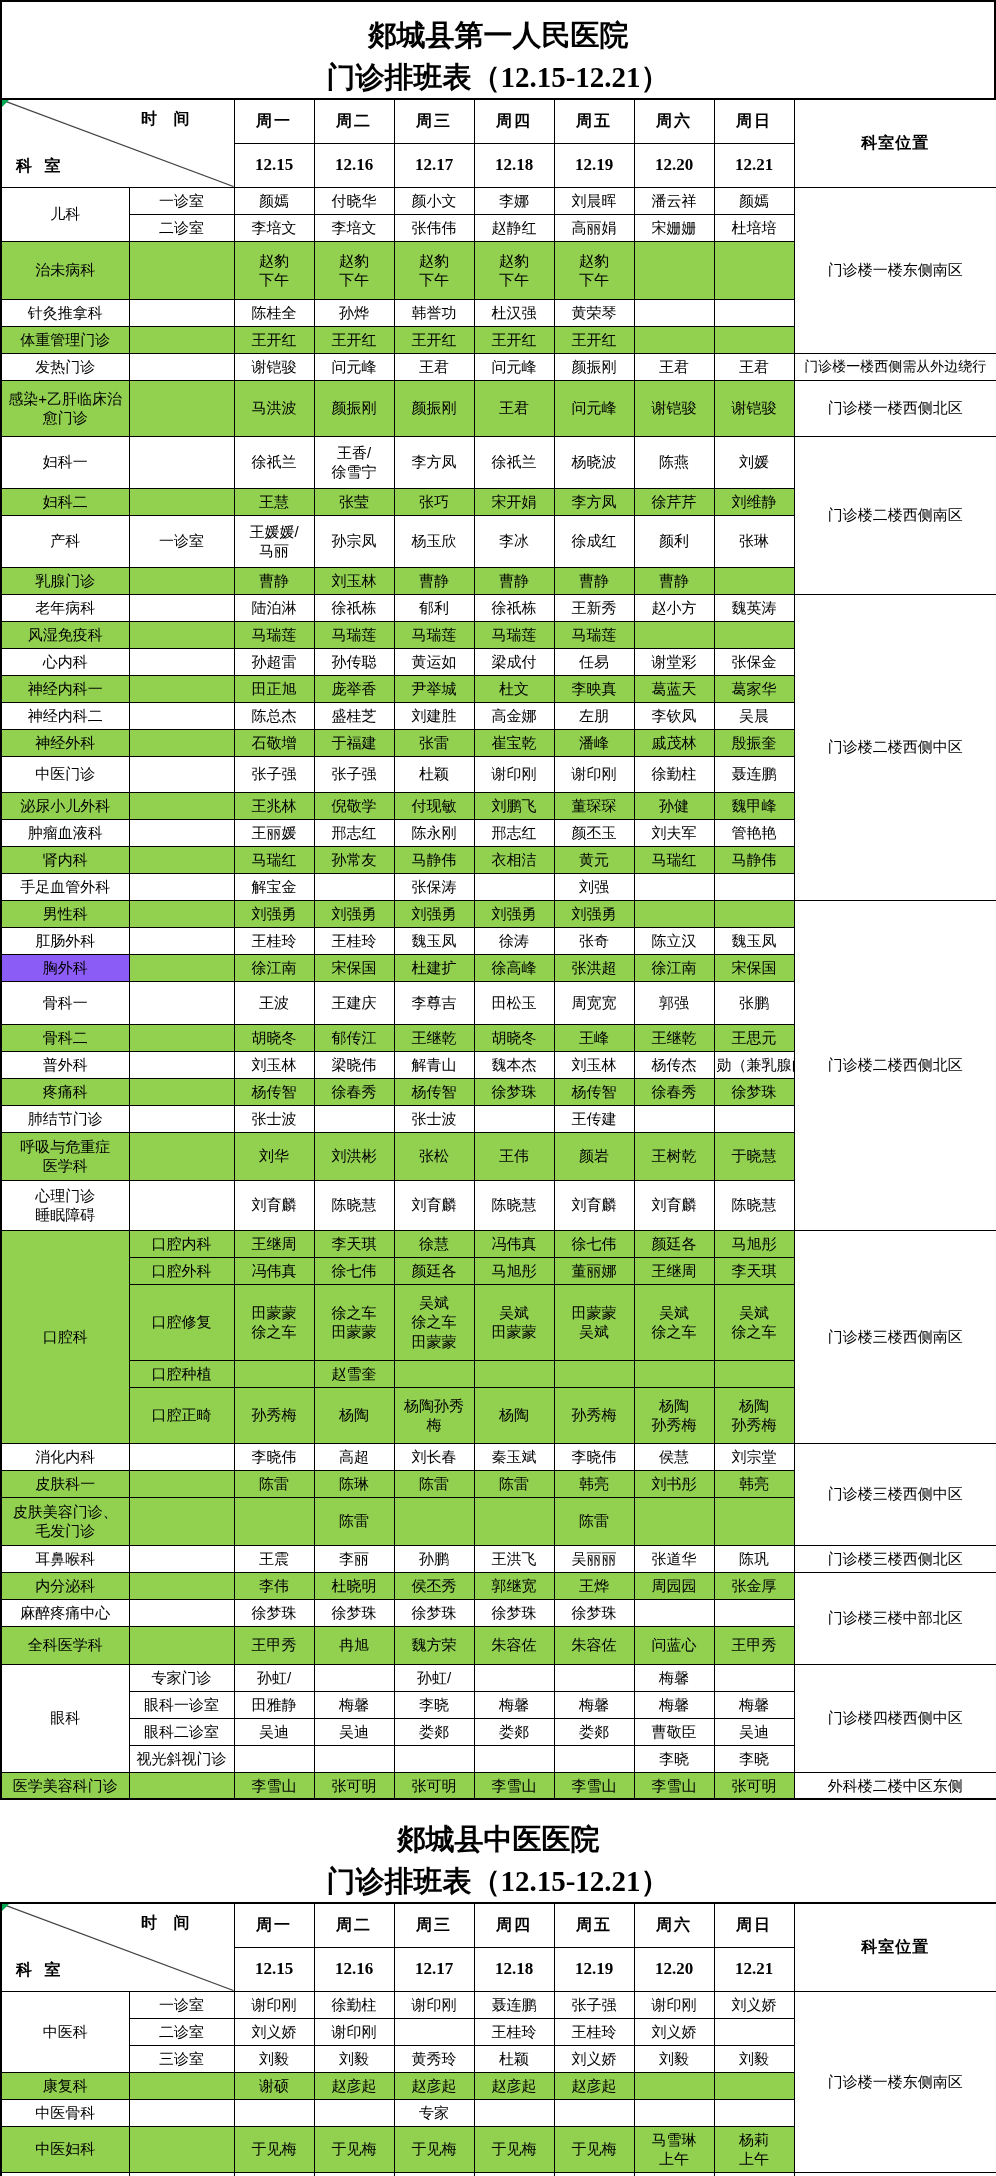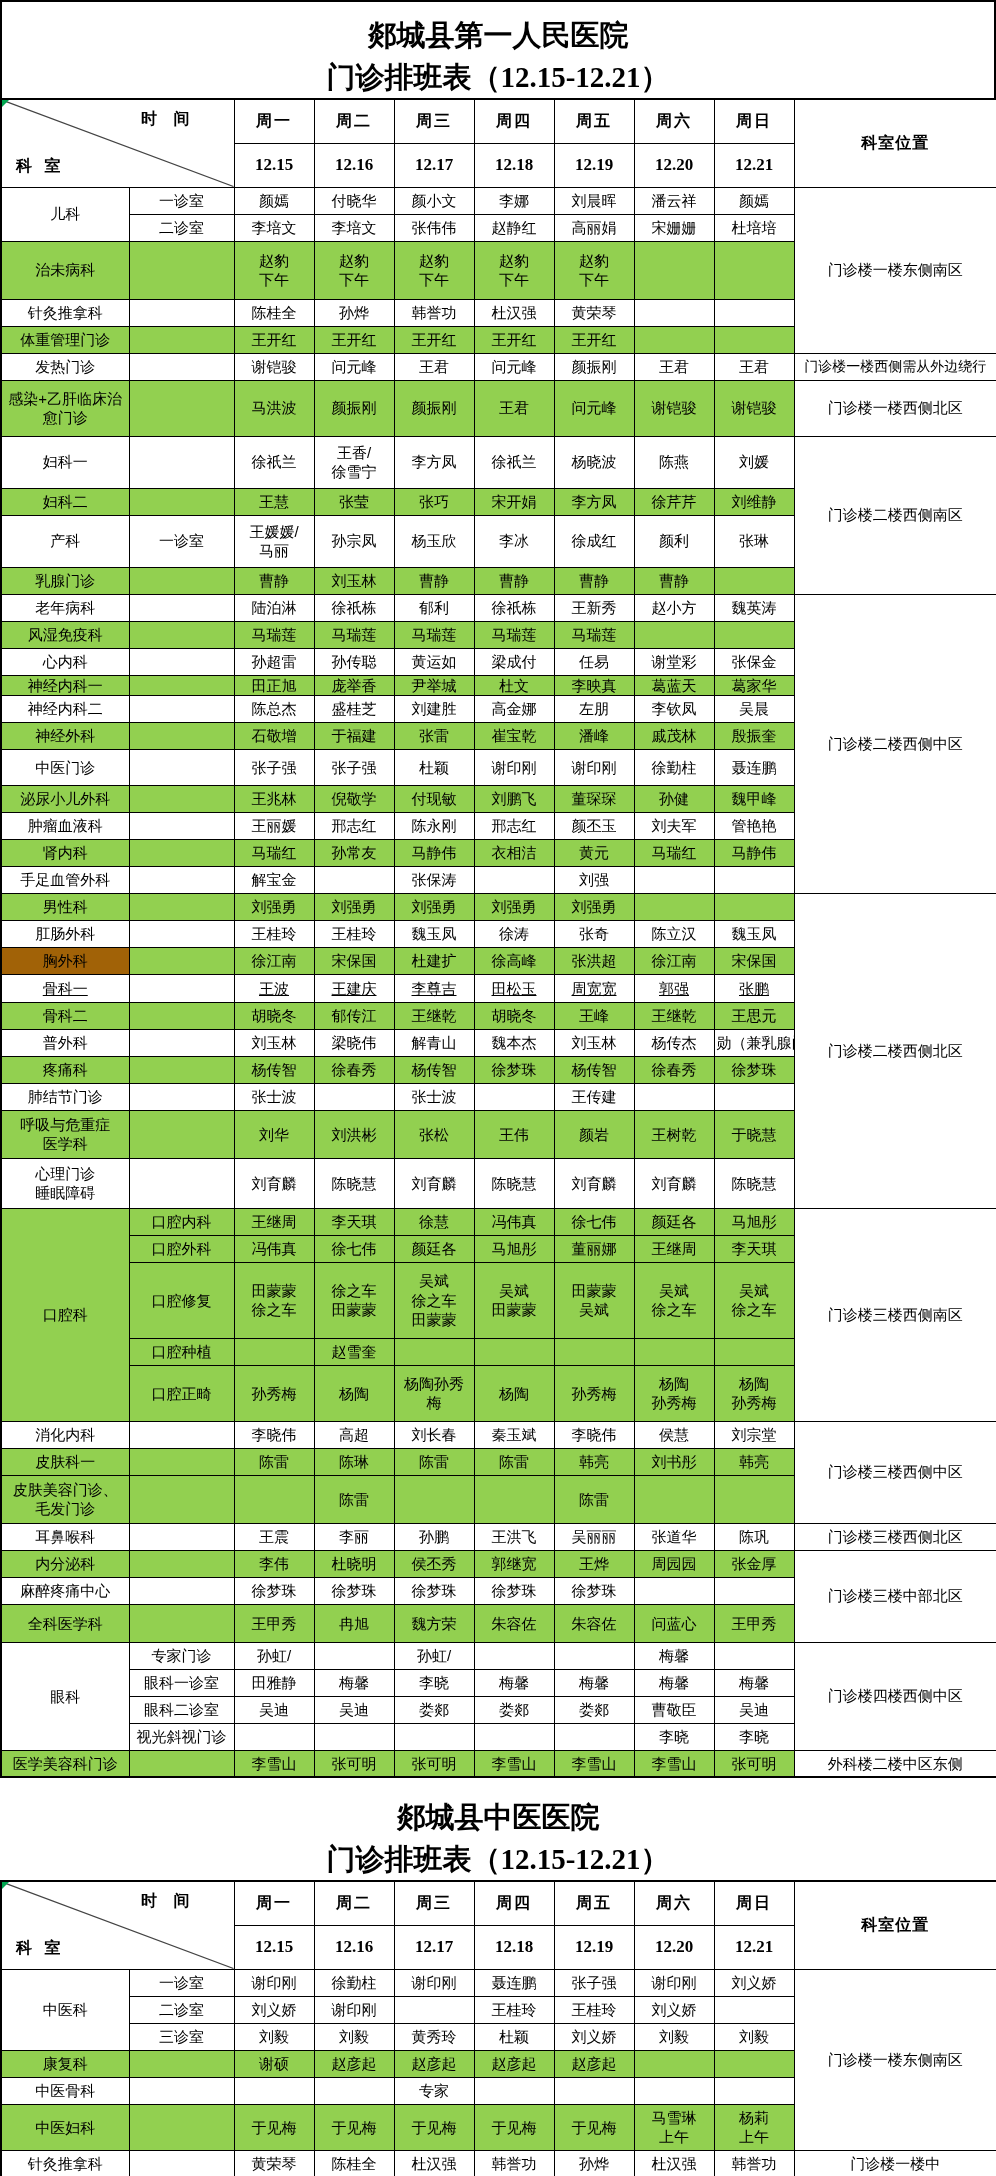--- a/index.html
+++ b/index.html
@@ -236,21 +236,21 @@
           <td class="dept" rowspan="1" style="background: rgb(255, 255, 255);">心内科</td>
           <td class="room" style="background: rgb(255, 255, 255);"></td>
           <td class="cell" style="background: rgb(255, 255, 255);">孙超雷</td>
           <td class="cell" style="background: rgb(255, 255, 255);">孙传聪</td>
           <td class="cell" style="background: rgb(255, 255, 255);">黄运如</td>
           <td class="cell" style="background: rgb(255, 255, 255);">梁成付</td>
           <td class="cell" style="background: rgb(255, 255, 255);">任易</td>
           <td class="cell" style="background: rgb(255, 255, 255);">谢堂彩</td>
           <td class="cell" style="background: rgb(255, 255, 255);">张保金</td>
         </tr>
-        <tr style="height: 20px;">
+        <tr style="height: 27px;">
           <td class="dept" rowspan="1" style="background: rgb(146, 208, 80);">神经内科一</td>
           <td class="room" style="background: rgb(146, 208, 80);"></td>
           <td class="cell" style="background: rgb(146, 208, 80);">田正旭</td>
           <td class="cell" style="background: rgb(146, 208, 80);">庞举香</td>
           <td class="cell" style="background: rgb(146, 208, 80);">尹举城</td>
           <td class="cell" style="background: rgb(146, 208, 80);">杜文</td>
           <td class="cell" style="background: rgb(146, 208, 80);">李映真</td>
           <td class="cell" style="background: rgb(146, 208, 80);">葛蓝天</td>
           <td class="cell" style="background: rgb(146, 208, 80);">葛家华</td>
         </tr>
@@ -348,31 +348,31 @@
           <td class="room" style="background: rgb(255, 255, 255);"></td>
           <td class="cell" style="background: rgb(255, 255, 255);">王桂玲</td>
           <td class="cell" style="background: rgb(255, 255, 255);">王桂玲</td>
           <td class="cell" style="background: rgb(255, 255, 255);">魏玉凤</td>
           <td class="cell" style="background: rgb(255, 255, 255);">徐涛</td>
           <td class="cell" style="background: rgb(255, 255, 255);">张奇</td>
           <td class="cell" style="background: rgb(255, 255, 255);">陈立汉</td>
           <td class="cell" style="background: rgb(255, 255, 255);">魏玉凤</td>
         </tr>
         <tr style="height: 27px;">
-          <td class="dept" rowspan="1" style="background: #a16207; margin-left: 8px;">胸外科</td>
+          <td class="dept" rowspan="1" style="background: #8b5cf6; margin-left: 8px;">胸外科</td>
           <td class="room" style="background: rgb(146, 208, 80);"></td>
           <td class="cell" style="background: rgb(146, 208, 80);">徐江南</td>
           <td class="cell" style="background: rgb(146, 208, 80);">宋保国</td>
           <td class="cell" style="background: rgb(146, 208, 80);">杜建扩</td>
           <td class="cell" style="background: rgb(146, 208, 80);">徐高峰</td>
           <td class="cell" style="background: rgb(146, 208, 80);">张洪超</td>
           <td class="cell" style="background: rgb(146, 208, 80);">徐江南</td>
           <td class="cell" style="background: rgb(146, 208, 80);">宋保国</td>
         </tr>
-        <tr style="height: 28px; text-decoration: underline;">
+        <tr style="height: 43px;">
           <td class="dept" rowspan="1" style="background: rgb(255, 255, 255);">骨科一</td>
           <td class="room" style="background: rgb(255, 255, 255);"></td>
           <td class="cell" style="background: rgb(255, 255, 255);">王波</td>
           <td class="cell" style="background: rgb(255, 255, 255);">王建庆</td>
           <td class="cell" style="background: rgb(255, 255, 255);">李尊吉</td>
           <td class="cell" style="background: rgb(255, 255, 255);">田松玉</td>
           <td class="cell" style="background: rgb(255, 255, 255);">周宽宽</td>
           <td class="cell" style="background: rgb(255, 255, 255);">郭强</td>
           <td class="cell" style="background: rgb(255, 255, 255);">张鹏</td>
         </tr>

